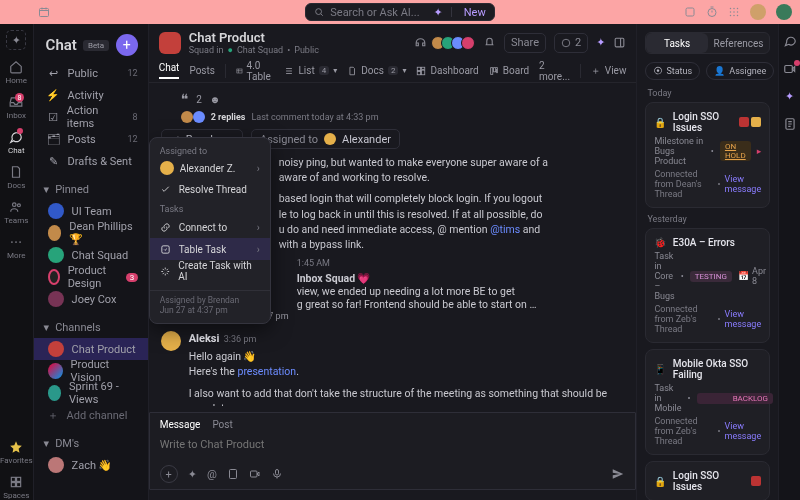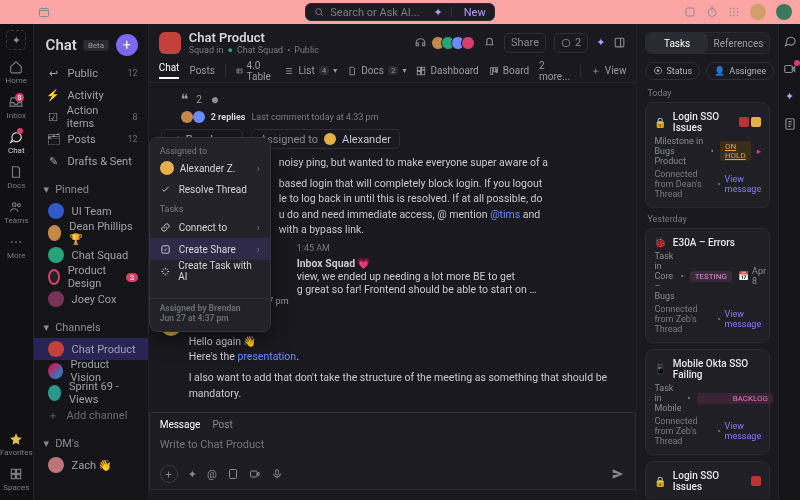--- a/index.html
+++ b/index.html
@@ -57,21 +57,21 @@
   .msg .meta { font-size:9px; color:#7a7a84; margin-bottom:2px;}
   .msg a { color:#6c8cff; text-decoration:none;}
   .timestamp-line { text-align:left; color:#7a7a84; font-size:9px; margin:4px 0 4px 24px;}
   .reply-line { color:#9a9aa4; font-size:9px; margin-left:24px;}
 
   
   .ctx { position:absolute; left:0; top:54px; width:122px; background:#222228; border:1px solid #34343e; border-radius:8px; box-shadow:0 6px 20px rgba(0,0,0,.5); z-index:30; padding:4px 0; font-size:10px;}
   .ctx .sec-label { padding:4px 10px 2px; color:#7a7a84; font-size:9px;}
   .ctx .ci { display:flex; align-items:center; gap:8px; height:22px; padding:0 10px; color:#d5d5d8; cursor:pointer;}
   .ctx .ci.hov { background:#2e2a48; }
-  .ctx .foot { padding:4px 10px; color:#6a6a74; font-size:8.5px; border-top:1px solid #303038; margin-top:16px;font-weight:bold;}
+  .ctx .foot { padding:4px 10px; color:#6a6a74; font-size:8.5px; border-top:1px solid #303038; margin-top:8px;}
   .assignee-row { display:flex; align-items:center; gap:6px; padding:3px 10px;}
   .ctx .chev { margin-left:auto; color:#7a7a84;}
   .ctx svg { width:11px; height:11px; }
 
   
   .composer { margin:6px 0 10px; border:1px solid #2e2e38; border-radius:1px; background:#1c1c22;}
   .composer .tabs { display:flex; gap:12px; padding:6px 10px 0; font-size:10px; color:#8a8a94;}
   .composer .tabs .t.active { color:#fff; }
   .composer input { width:100%; background:transparent; border:none; outline:none; color:#8a8a94; padding:8px 10px; font-size:11px;}
   .composer .toolbar { display:flex; gap:10px; padding:6px 10px; align-items:center; color:#8a8a94; }
@@ -211,21 +211,21 @@
         </svg>
         <span>More</span>
       </div>
     <div style="flex:1"></div>
     <div class="rail-item">
         <svg width="14" height="14" viewBox="0 0 24 24" fill="#e5c14a">
           <path d="m12 2 2.9 6.9L22 10l-5.5 4.8L18 22l-6-3.7L6 22l1.5-7.2L2 10l7.1-1.1z"></path>
         </svg>
         <span>Favorites</span>
       </div>
-    <div class="rail-item" style="margin-bottom:8px">
+    <div class="rail-item" style="">
         <svg width="14" height="14" viewBox="0 0 24 24" fill="none" stroke="currentColor" stroke-width="2">
           <rect x="4" y="4" width="7" height="7"></rect>
           <rect x="13" y="4" width="7" height="7"></rect>
           <rect x="4" y="13" width="7" height="7"></rect>
           <rect x="13" y="13" width="7" height="7"></rect>
         </svg>
         <span>Spaces</span>
       </div>
   </div>
 
@@ -463,38 +463,39 @@
               <path d="M10 14a5 5 0 0 1 0-7l2-2a5 5 0 0 1 7 7l-1 1M14 10a5 5 0 0 1 0 7l-2 2a5 5 0 0 1-7-7l1-1"></path>
             </svg>
             <span>Connect to</span>
             <span class="chev">›</span>
           </div>
         <div class="ci hov">
             <svg viewBox="0 0 24 24" fill="none" stroke="currentColor" stroke-width="2">
               <rect x="4" y="4" width="16" height="16" rx="3"></rect>
               <path d="m9 12 2 2 4-4"></path>
             </svg>
-            <span>Create Share</span>
+            <span>Table Task</span>
             <span class="chev">›</span>
           </div>
         <div class="ci">
             <svg viewBox="0 0 24 24" fill="none" stroke="currentColor" stroke-width="2">
               <path d="M12 3v4M12 17v4M3 12h4M17 12h4M6 6l3 3M15 15l3 3M18 6l-3 3M9 15l-3 3"></path>
             </svg>
             <span>Create Task with AI</span>
           </div>
         <div class="foot">
           <div>Assigned by Brendan</div>
           <div>Jun 27 at 4:37 pm</div>
         </div>
       </div>
 
       <div class="msg" style="margin-left:118px">
         <div class="body">
           <div><span>noisy ping, but wanted to make everyone super aware of a</span></div>
+          <div><span>aware of and working to resolve.</span></div>
           <div style="height:6px"></div>
           <div><span>based login that will completely block login. If you logout</span></div>
           <div><span>le to log back in until this is resolved. If at all possible, do</span></div>
           <div><span>u do and need immediate access, @ mention </span><a href="#">@tims</a><span> and</span></div>
           <div><span>with a bypass link.</span></div>
         </div>
       </div>
       <div class="timestamp-line" style="margin-left:136px">1:45 AM</div>
       <div class="body" style="margin-left:136px;font-size:10.5px;color:#c9c9d0">
         <div><b>Inbox Squad 💗</b></div>

